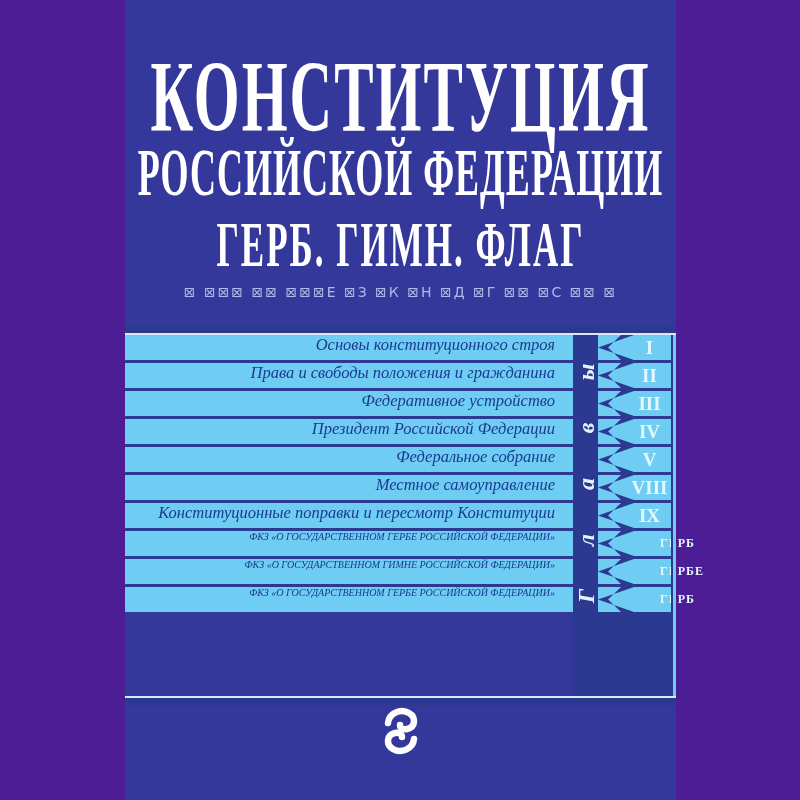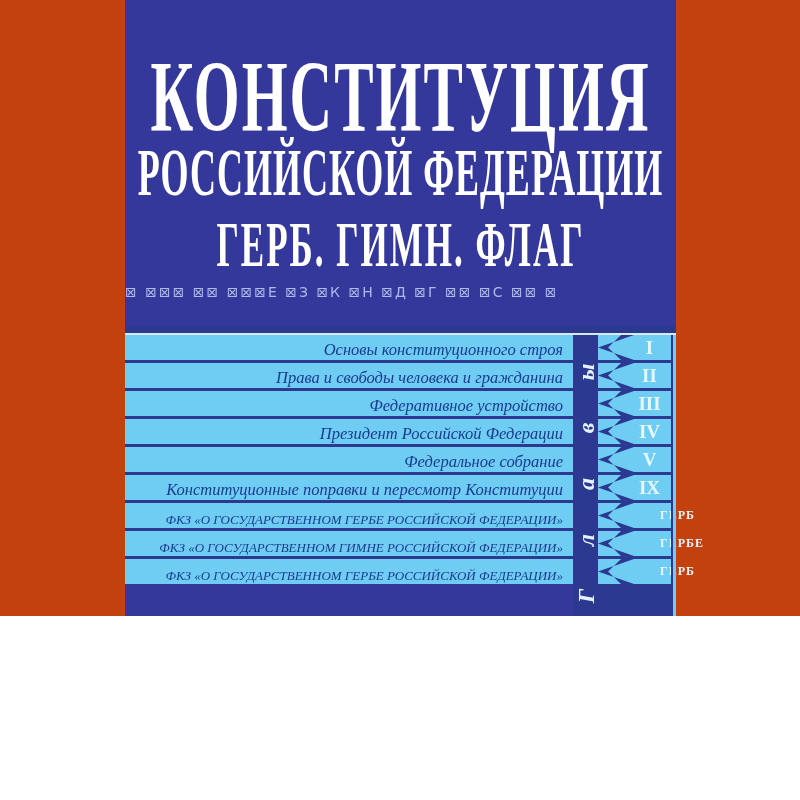--- a/index.html
+++ b/index.html
@@ -1,49 +1,49 @@
 <!DOCTYPE html>
 <html><head>
 <meta charset="utf-8">
 <style>
   html,body{margin:0;padding:0;}
-  .page{position:relative;width:800px;height:616px;background:#c2410c;overflow:hidden;
+  .page{position:relative;width:800px;height:800px;background:#4c1d95;overflow:hidden;
         font-family:"Liberation Serif",serif;}
   .cover{position:absolute;left:125px;top:0;width:551px;height:800px;background:#35389B;}
 
   .title{position:absolute;left:0;width:100%;text-align:center;color:#ffffff;
          font-weight:700;line-height:1;white-space:nowrap;}
   .t1{top:47px;font-size:59px;letter-spacing:2px;transform:scaleY(1.72);transform-origin:center top;}
   .t2{top:139px;font-size:36px;letter-spacing:1px;transform:scaleY(1.85);transform-origin:center top;}
   .t3{top:213px;font-size:35px;letter-spacing:2px;transform:scaleY(1.83);transform-origin:center top;}
 
-  .garbled{position:absolute;top:284px;left:0;width:100%;color:#AFBAE8;
+  .garbled{position:absolute;top:284px;left:0;width:100%;text-align:center;color:#AFBAE8;
            font-family:"DejaVu Sans",sans-serif;font-size:14px;letter-spacing:2px;white-space:nowrap;}
 
   .list{position:absolute;left:0;top:326px;width:551px;height:380px;}
   .bar{position:absolute;left:0;width:100%;background:#2B3990;z-index:4;}
   .bar.top{top:0;height:7px;}
   .bar.bottom{bottom:0;height:8px;}
   .hairline{position:absolute;left:0;width:100%;height:2px;background:#D9E9F4;z-index:4;}
   .hairline.hl-top{top:7px;}
   .hairline.hl-bottom{bottom:8px;}
 
   .band{position:absolute;left:448px;top:0;width:103px;height:100%;background:#2B3990;z-index:1;}
   .vword{position:absolute;left:0;top:34px;width:26px;height:248px;display:flex;
          flex-direction:column;align-items:center;justify-content:space-between;}
   .vletter{font-style:italic;font-weight:700;color:#E4F2FC;font-size:24px;line-height:1;
            transform:rotate(-90deg);}
 
   .rows{position:absolute;left:0;top:9px;width:448px;background:#2B3990;z-index:2;}
   .row{position:relative;height:25px;margin-bottom:3px;}
   .row:last-child{margin-bottom:0;}
   .row-bar{position:absolute;left:0;top:0;width:448px;height:25px;background:#6FCDF3;
-           display:flex;align-items:flex-end;justify-content:flex-end;padding-right:10px;box-sizing:border-box;}
+           display:flex;align-items:flex-start;justify-content:flex-end;padding-right:18px;box-sizing:border-box;}
   .row-label{font-style:italic;color:#1A3A8F;font-size:16.5px;white-space:nowrap;}
-  .row.small .row-label{font-size:13px;margin-left:28px;}
+  .row.small .row-label{font-size:10px;margin-left:28px;}
 
   .tab{position:absolute;left:473px;top:0;width:73px;height:25px;background:#6FCDF3;}
   .chev{position:absolute;left:0;top:0;width:36px;height:25px;background:#2B3990;
         clip-path:polygon(100% 0,0 50%,100% 100%,64% 100%,28% 50%,64% 0);}
   .tab-label{position:absolute;left:30px;right:0;top:0;bottom:0;text-align:center;line-height:25px;
              font-weight:700;color:#E7F7FF;font-size:19px;}
   .row.small .tab-label{font-size:12px;letter-spacing:1px;margin-left:32px;}
 
   .edge-line{position:absolute;left:546px;top:9px;bottom:10px;width:2px;background:#2B3990;z-index:3;}
   .edge-strip{position:absolute;left:548px;top:9px;bottom:10px;width:3px;background:#6FCDF3;z-index:3;}
@@ -88,21 +88,21 @@
               <span class="row-label">Основы конституционного строя</span>
             </div>
             <div class="tab">
               <span class="chev"></span>
               <span class="tab-label">I</span>
             </div>
           </div>
 
           <div class="row">
             <div class="row-bar">
-              <span class="row-label">Права и свободы человека и гражданина</span>
+              <span class="row-label">Права и свободы положения и гражданина</span>
             </div>
             <div class="tab">
               <span class="chev"></span>
               <span class="tab-label">II</span>
             </div>
           </div>
 
           <div class="row">
             <div class="row-bar">
               <span class="row-label">Федеративное устройство</span>
@@ -128,20 +128,29 @@
               <span class="row-label">Федеральное собрание</span>
             </div>
             <div class="tab">
               <span class="chev"></span>
               <span class="tab-label">V</span>
             </div>
           </div>
 
 
 
+          <div class="row">
+            <div class="row-bar">
+              <span class="row-label">Местное самоуправление</span>
+            </div>
+            <div class="tab">
+              <span class="chev"></span>
+              <span class="tab-label">VIII</span>
+            </div>
+          </div>
 
           <div class="row">
             <div class="row-bar">
               <span class="row-label">Конституционные поправки и пересмотр Конституции</span>
             </div>
             <div class="tab">
               <span class="chev"></span>
               <span class="tab-label">IX</span>
             </div>
           </div>

